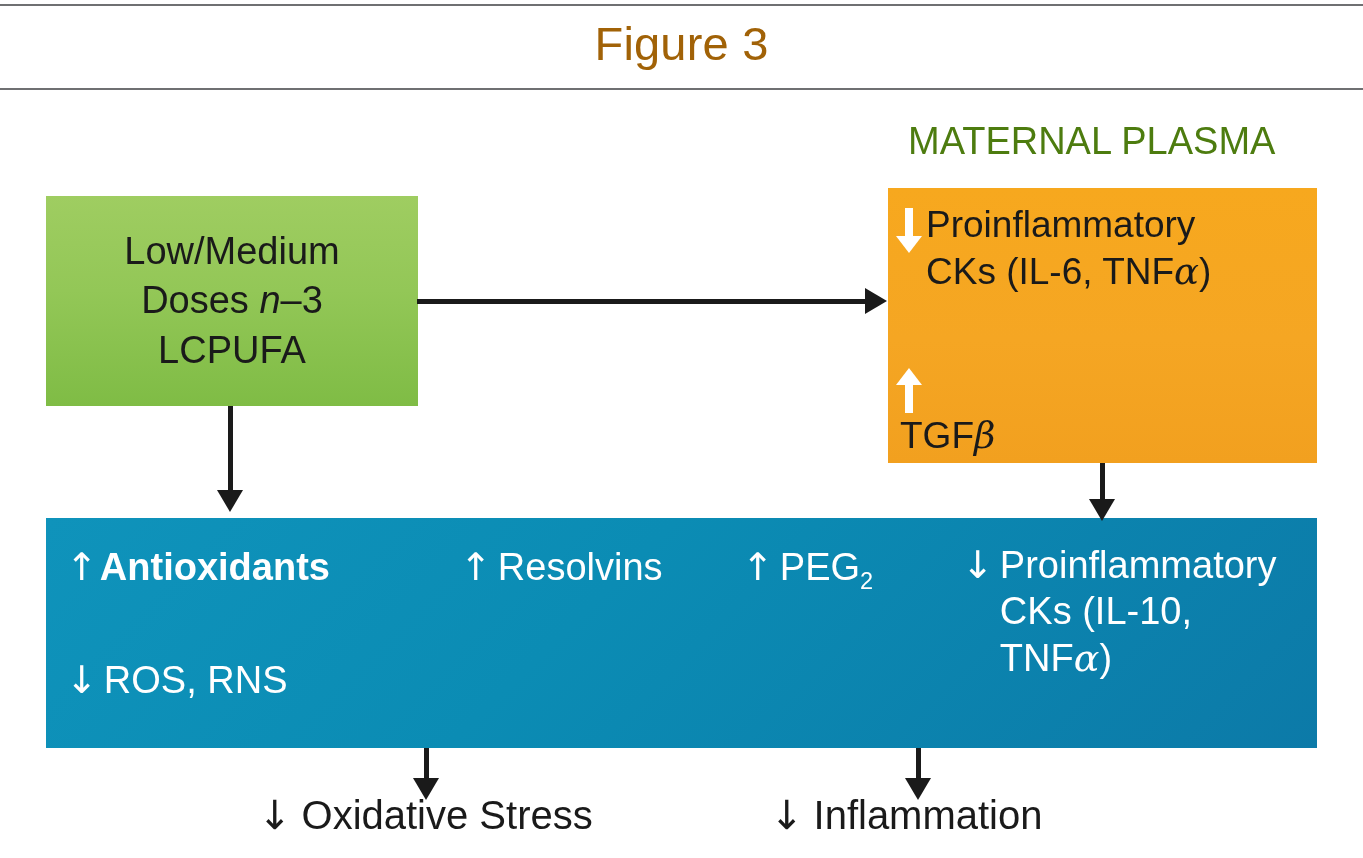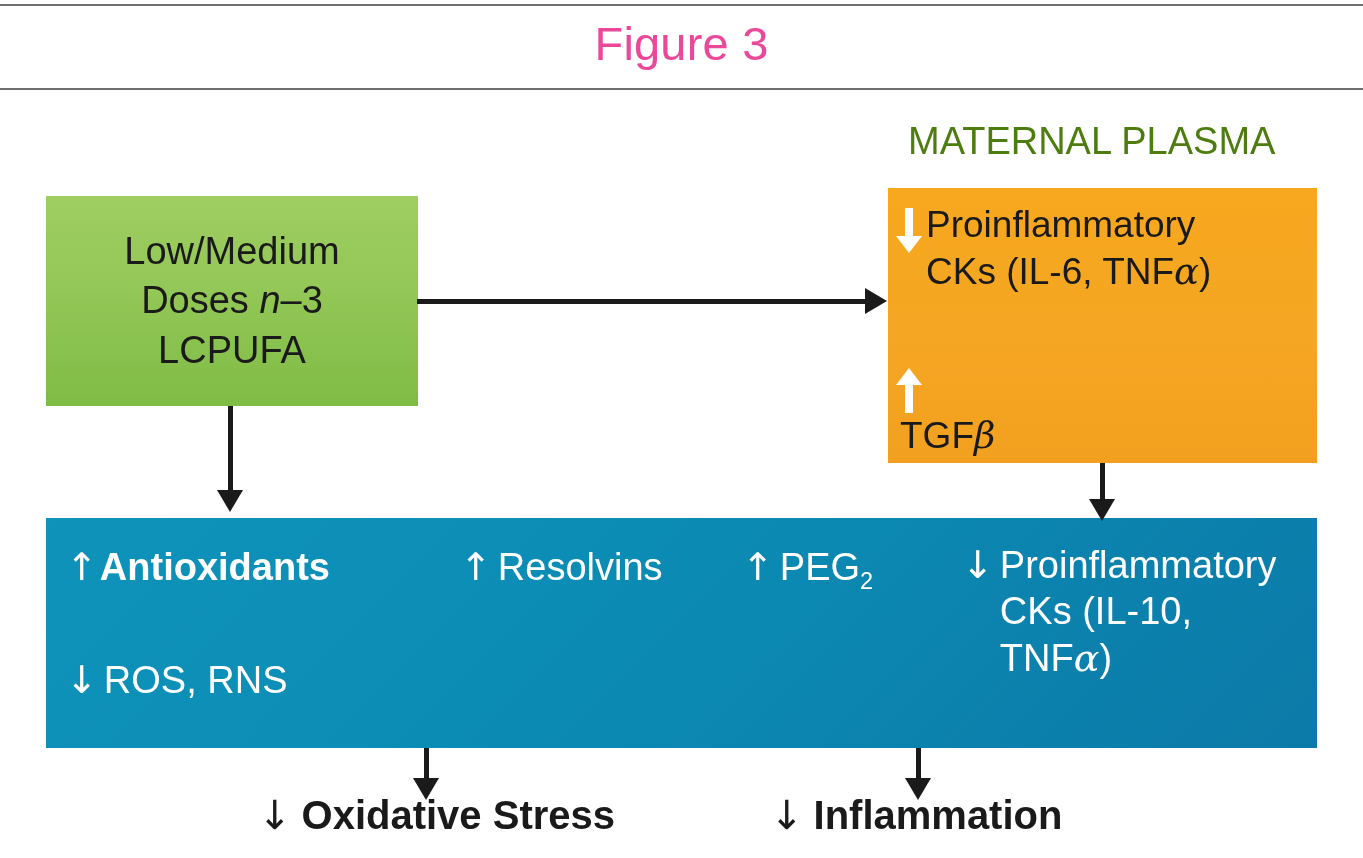--- a/index.html
+++ b/index.html
@@ -33,21 +33,21 @@
   .rule.top { top: 4px; }
   .rule.bottom { top: 88px; }
   #figure-title {
     position: absolute;
     left: 0; top: 16px;
     width: 1363px;
     text-align: center;
     font-size: 47px;
     font-weight: 400;
     letter-spacing: 0.2px;
-    color: #ec4899;
+    color: #a16207;
     font-family: "Liberation Sans", sans-serif;
   }
 
   
   #diagram {
     position: absolute;
     left: 0; top: 92px;
     width: 1363px;
     height: 766px;
   }
@@ -167,21 +167,21 @@
 
   
   .outcome {
     position: absolute;
     font-size: 40px;
     color: #1a1a1a;
     white-space: nowrap;
     display: flex;
     align-items: baseline;
   }
-  .outcome .text { padding-left: 10px; font-weight: bold; }
+  .outcome .text { padding-left: 10px; }
   #outcome-oxidative { left: 258px; top: 700px; }
   #outcome-inflammation { left: 770px; top: 700px; }
 
   
   .connector { position: absolute; }
   .connector .line-v {
     position: absolute;
     width: 5px;
     background: #1a1a1a;
     left: 0; top: 0;

